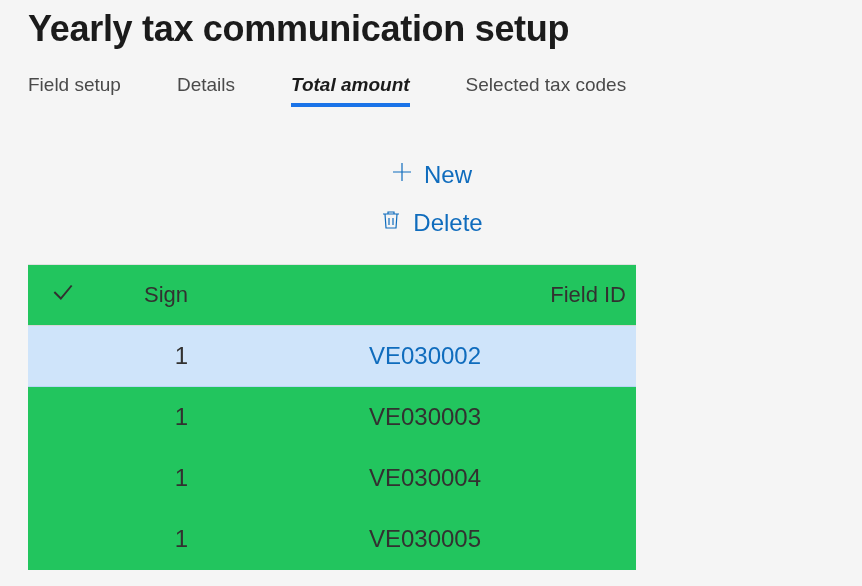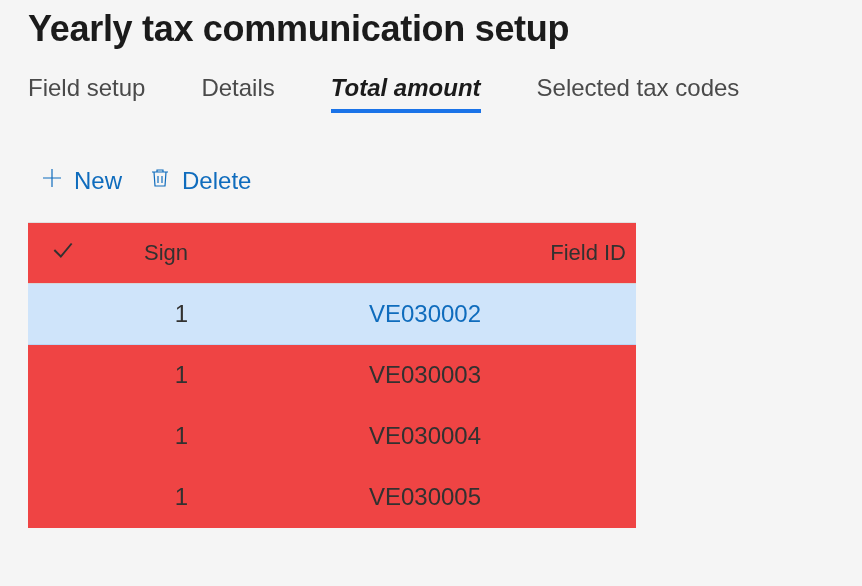--- a/index.html
+++ b/index.html
@@ -25,21 +25,21 @@
       padding-top: 8px;
       padding-bottom: 24px;
       letter-spacing: -0.3px;
     }
     .tabs {
       display: flex;
       gap: 56px;
       padding-bottom: 0;
     }
     .tab {
-      font-size: 24px;
+      font-size: 19px;
       font-weight: 400;
       color: #4a4a4a;
       padding-bottom: 10px;
       cursor: pointer;
       border-bottom: 4px solid transparent;
       position: relative;
     }
     .tab.active {
       font-weight: 600;
       color: #1b1b1b;
@@ -52,20 +52,21 @@
       right: 0;
       bottom: -1px;
       height: 4px;
       background: #1a73e8;
     }
     .toolbar {
       display: flex;
       gap: 10px;
       padding: 46px 4px 22px 4px;
       align-items: center;
+      flex-direction: column;
     }
     .toolbar-btn {
       display: inline-flex;
       align-items: center;
       gap: 10px;
       background: none;
       border: none;
       color: #0f6cbd;
       font-size: 24px;
       font-weight: 400;
@@ -74,21 +75,21 @@
       font-family: inherit;
     }
     .toolbar-btn svg {
       width: 24px;
       height: 24px;
       stroke: #0f6cbd;
       fill: none;
       stroke-width: 1.2;
     }
     .grid-wrap {
-      background: #ef4444;
+      background: #22c55e;
       border-top: 1px solid #e1e1e1;
       width: 608px;
     }
     .grid {
       width: 100%;
       border-collapse: collapse;
     }
     .grid th {
       text-align: right;
       font-weight: 400;

